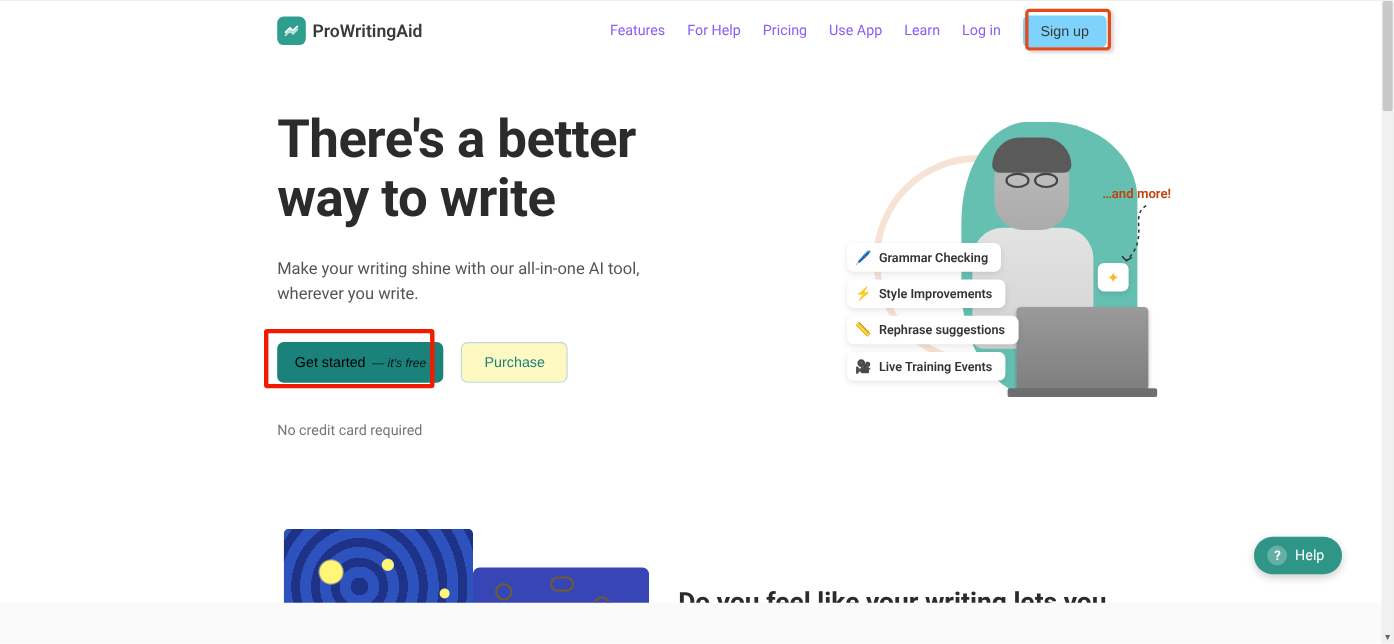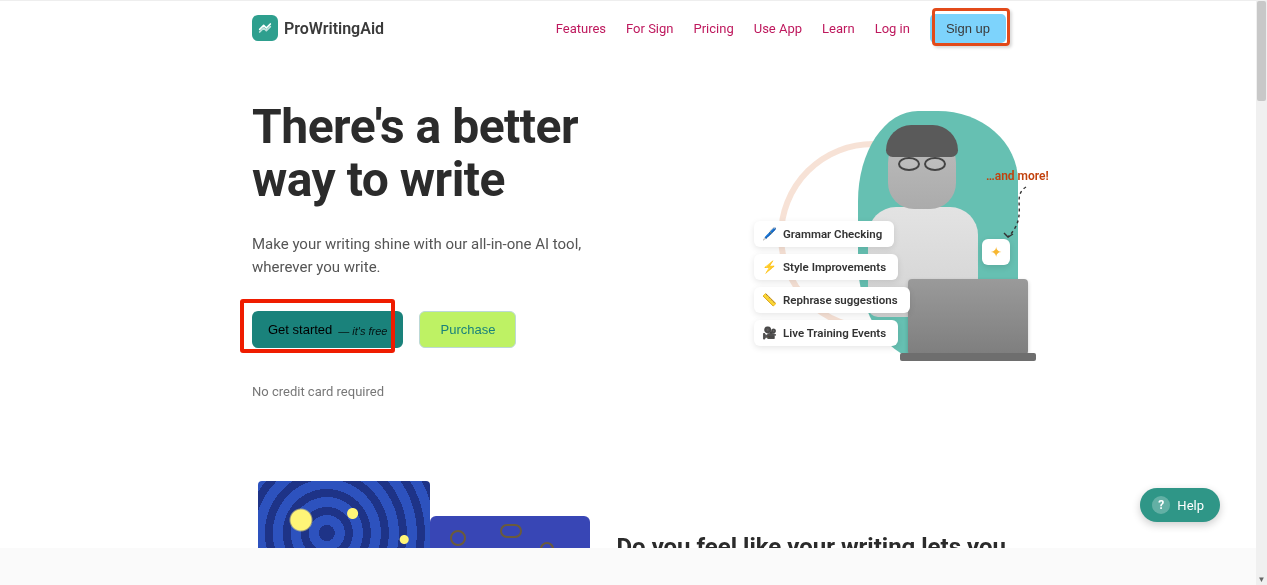--- a/index.html
+++ b/index.html
@@ -78,21 +78,21 @@
     font-weight: 600;
     color: #3a3a3a;
   }
   .nav-links {
     display: flex;
     align-items: center;
     gap: 20px;
   }
   .nav-link {
     font-size: 13px;
-    color: #be185d;
+    color: #8b5cf6;
     cursor: pointer;
     text-decoration: none;
   }
   .signup-btn {
     padding: 7px 16px;
     background: #7dd3fc;
     color: #3a3a3a;
     font-size: 13px;
     border-radius: 5px;
     cursor: pointer;
@@ -108,21 +108,21 @@
     border: 3px solid #e24a1a;
     border-radius: 4px;
     pointer-events: none;
     box-shadow: 2px 2px 3px rgba(0,0,0,0.15);
   }
 
   
   .hero {
     display: flex;
     padding: 46px 250px 0 252px;
-    gap: 16px;
+    gap: 32px;
   }
   .hero-left {
     flex: 0 0 420px;
   }
   .hero-title {
     font-size: 48px;
     line-height: 1.1;
     font-weight: 700;
     color: #2b2b2b;
     margin-bottom: 26px;
@@ -153,21 +153,21 @@
     display: flex;
     align-items: flex-end;
     gap: 6px;
   }
   .btn-primary .sub {
     font-size: 11px;
     opacity: 0.85;
     font-style: italic;
   }
   .btn-secondary {
-    background: #bef264;
+    background: #fef9c3;
     color: #1a827b;
     border: 1px solid #bcd9d6;
     border-radius: 6px;
     padding: 10px 20px;
     font-size: 13px;
     cursor: pointer;
   }
   .highlight-getstarted {
     position: absolute;
     left: -12px;
@@ -400,21 +400,21 @@
       <span class="logo-mark">
         <svg viewBox="0 0 24 24" fill="none">
             <path d="M4 14 L10 8 L14 12 L20 6" stroke="#fff" stroke-width="2.5" stroke-linecap="round" stroke-linejoin="round"></path>
             <path d="M4 18 L10 12 L14 16 L20 10" stroke="#fff" stroke-width="2.5" stroke-linecap="round" stroke-linejoin="round" opacity="0.7"></path>
           </svg>
       </span>
       <span class="logo-text">ProWritingAid</span>
     </a>
     <div class="nav-links">
       <a class="nav-link">Features</a>
-      <a class="nav-link">For Sign</a>
+      <a class="nav-link">For Help</a>
       <a class="nav-link">Pricing</a>
       <a class="nav-link">Use App</a>
       <a class="nav-link">Learn</a>
       <a class="nav-link">Log in</a>
       <button class="signup-btn">Sign up</button>
     </div>
   </nav>
   <div class="highlight-signup"></div>
 
   <section class="hero">

